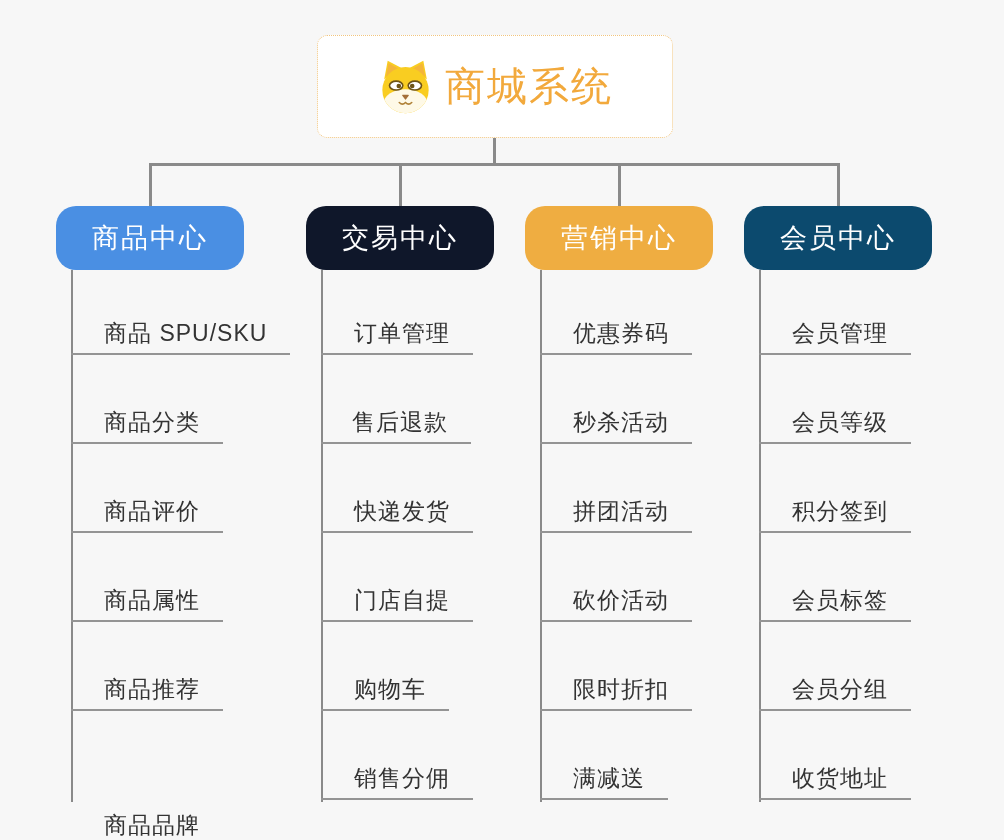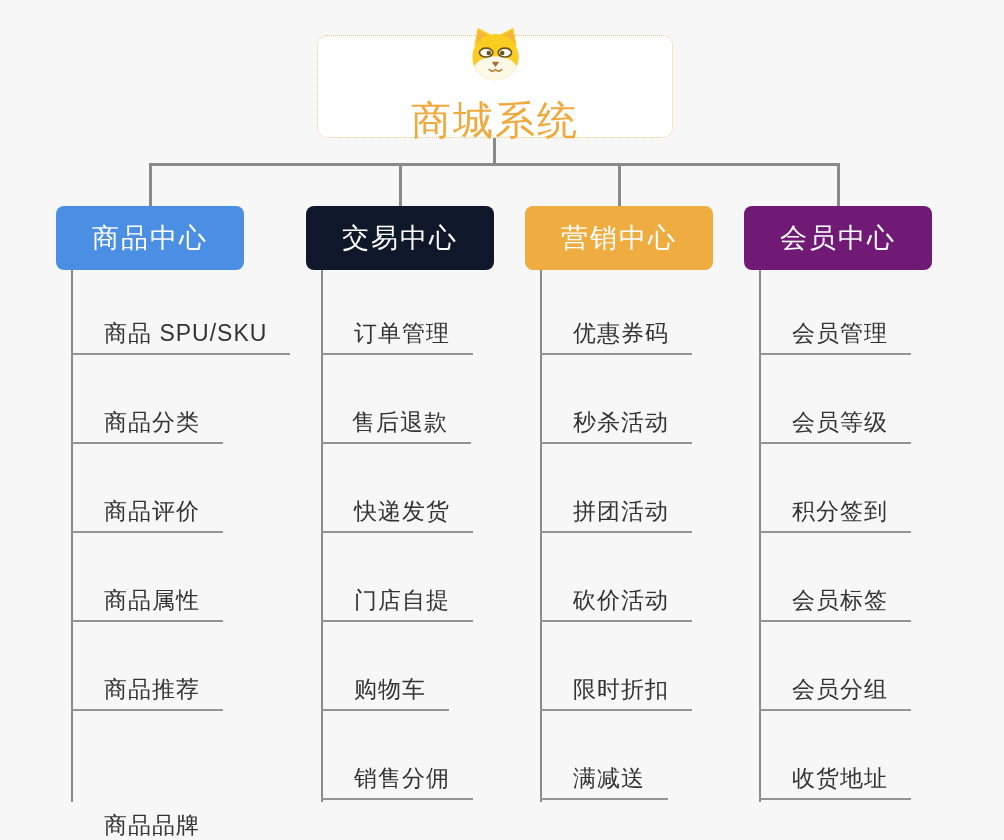--- a/index.html
+++ b/index.html
@@ -9,29 +9,29 @@
   html,body{margin:0;padding:0;}
   body{
     width:1004px;height:840px;background:var(--bg);
     font-family:"Liberation Sans","DejaVu Sans",sans-serif;
   }
   .canvas{position:relative;width:1004px;height:840px;overflow:hidden;}
   .root-node{
     position:absolute;left:317px;top:35px;width:356px;height:103px;
     box-sizing:border-box;background:#FFFFFF;
     border:1px dotted var(--root-border);border-radius:10px;
-    display:flex;align-items:center;justify-content:center;gap:11px;flex-direction:column;
+    display:flex;align-items:center;justify-content:center;gap:11px;
   }
   .root-title{
     font-size:40px;color:var(--root-text);letter-spacing:2px;white-space:nowrap;
   }
   .line{position:absolute;background:var(--connector);}
   .spine{position:absolute;width:2px;background:var(--connector);}
   .branch-box{
-    position:absolute;width:188px;height:64px;border-radius:8px;
+    position:absolute;width:188px;height:64px;border-radius:20px;
     display:flex;align-items:center;justify-content:center;
     color:var(--node-text);font-size:27px;letter-spacing:2px;white-space:nowrap;
   }
   .leaf{
     position:absolute;height:40px;line-height:40px;
     padding:0 23px 0 33px;white-space:nowrap;
     border-bottom:2px solid var(--underline);
     color:var(--leaf-text);font-size:23px;letter-spacing:1px;
   }
   .dog-icon{width:57px;height:57px;flex:0 0 auto;}
@@ -102,21 +102,21 @@
       <div class="branch-box" style="left: 525px; top: 206px; background: rgb(239, 173, 65);">
         <span>营销中心</span>
       </div>
       <div class="spine" style="left: 540px; top: 270px; height: 532px;"></div>
       <div class="leaf" style="left: 540px; top: 313px;">优惠券码</div>
       <div class="leaf" style="left: 540px; top: 402px;">秒杀活动</div>
       <div class="leaf" style="left: 540px; top: 491px;">拼团活动</div>
       <div class="leaf" style="left: 540px; top: 580px;">砍价活动</div>
       <div class="leaf" style="left: 540px; top: 669px;">限时折扣</div>
       <div class="leaf" style="left: 540px; top: 758px;">满减送</div>
-      <div class="branch-box" style="left: 744px; top: 206px; background: #701a75;">
+      <div class="branch-box" style="left: 744px; top: 206px; background: #0c4a6e;">
         <span>会员中心</span>
       </div>
       <div class="spine" style="left: 759px; top: 270px; height: 532px;"></div>
       <div class="leaf" style="left: 759px; top: 313px;">会员管理</div>
       <div class="leaf" style="left: 759px; top: 402px;">会员等级</div>
       <div class="leaf" style="left: 759px; top: 491px;">积分签到</div>
       <div class="leaf" style="left: 759px; top: 580px;">会员标签</div>
       <div class="leaf" style="left: 759px; top: 669px;">会员分组</div>
       <div class="leaf" style="left: 759px; top: 758px;">收货地址</div>
     </div>

